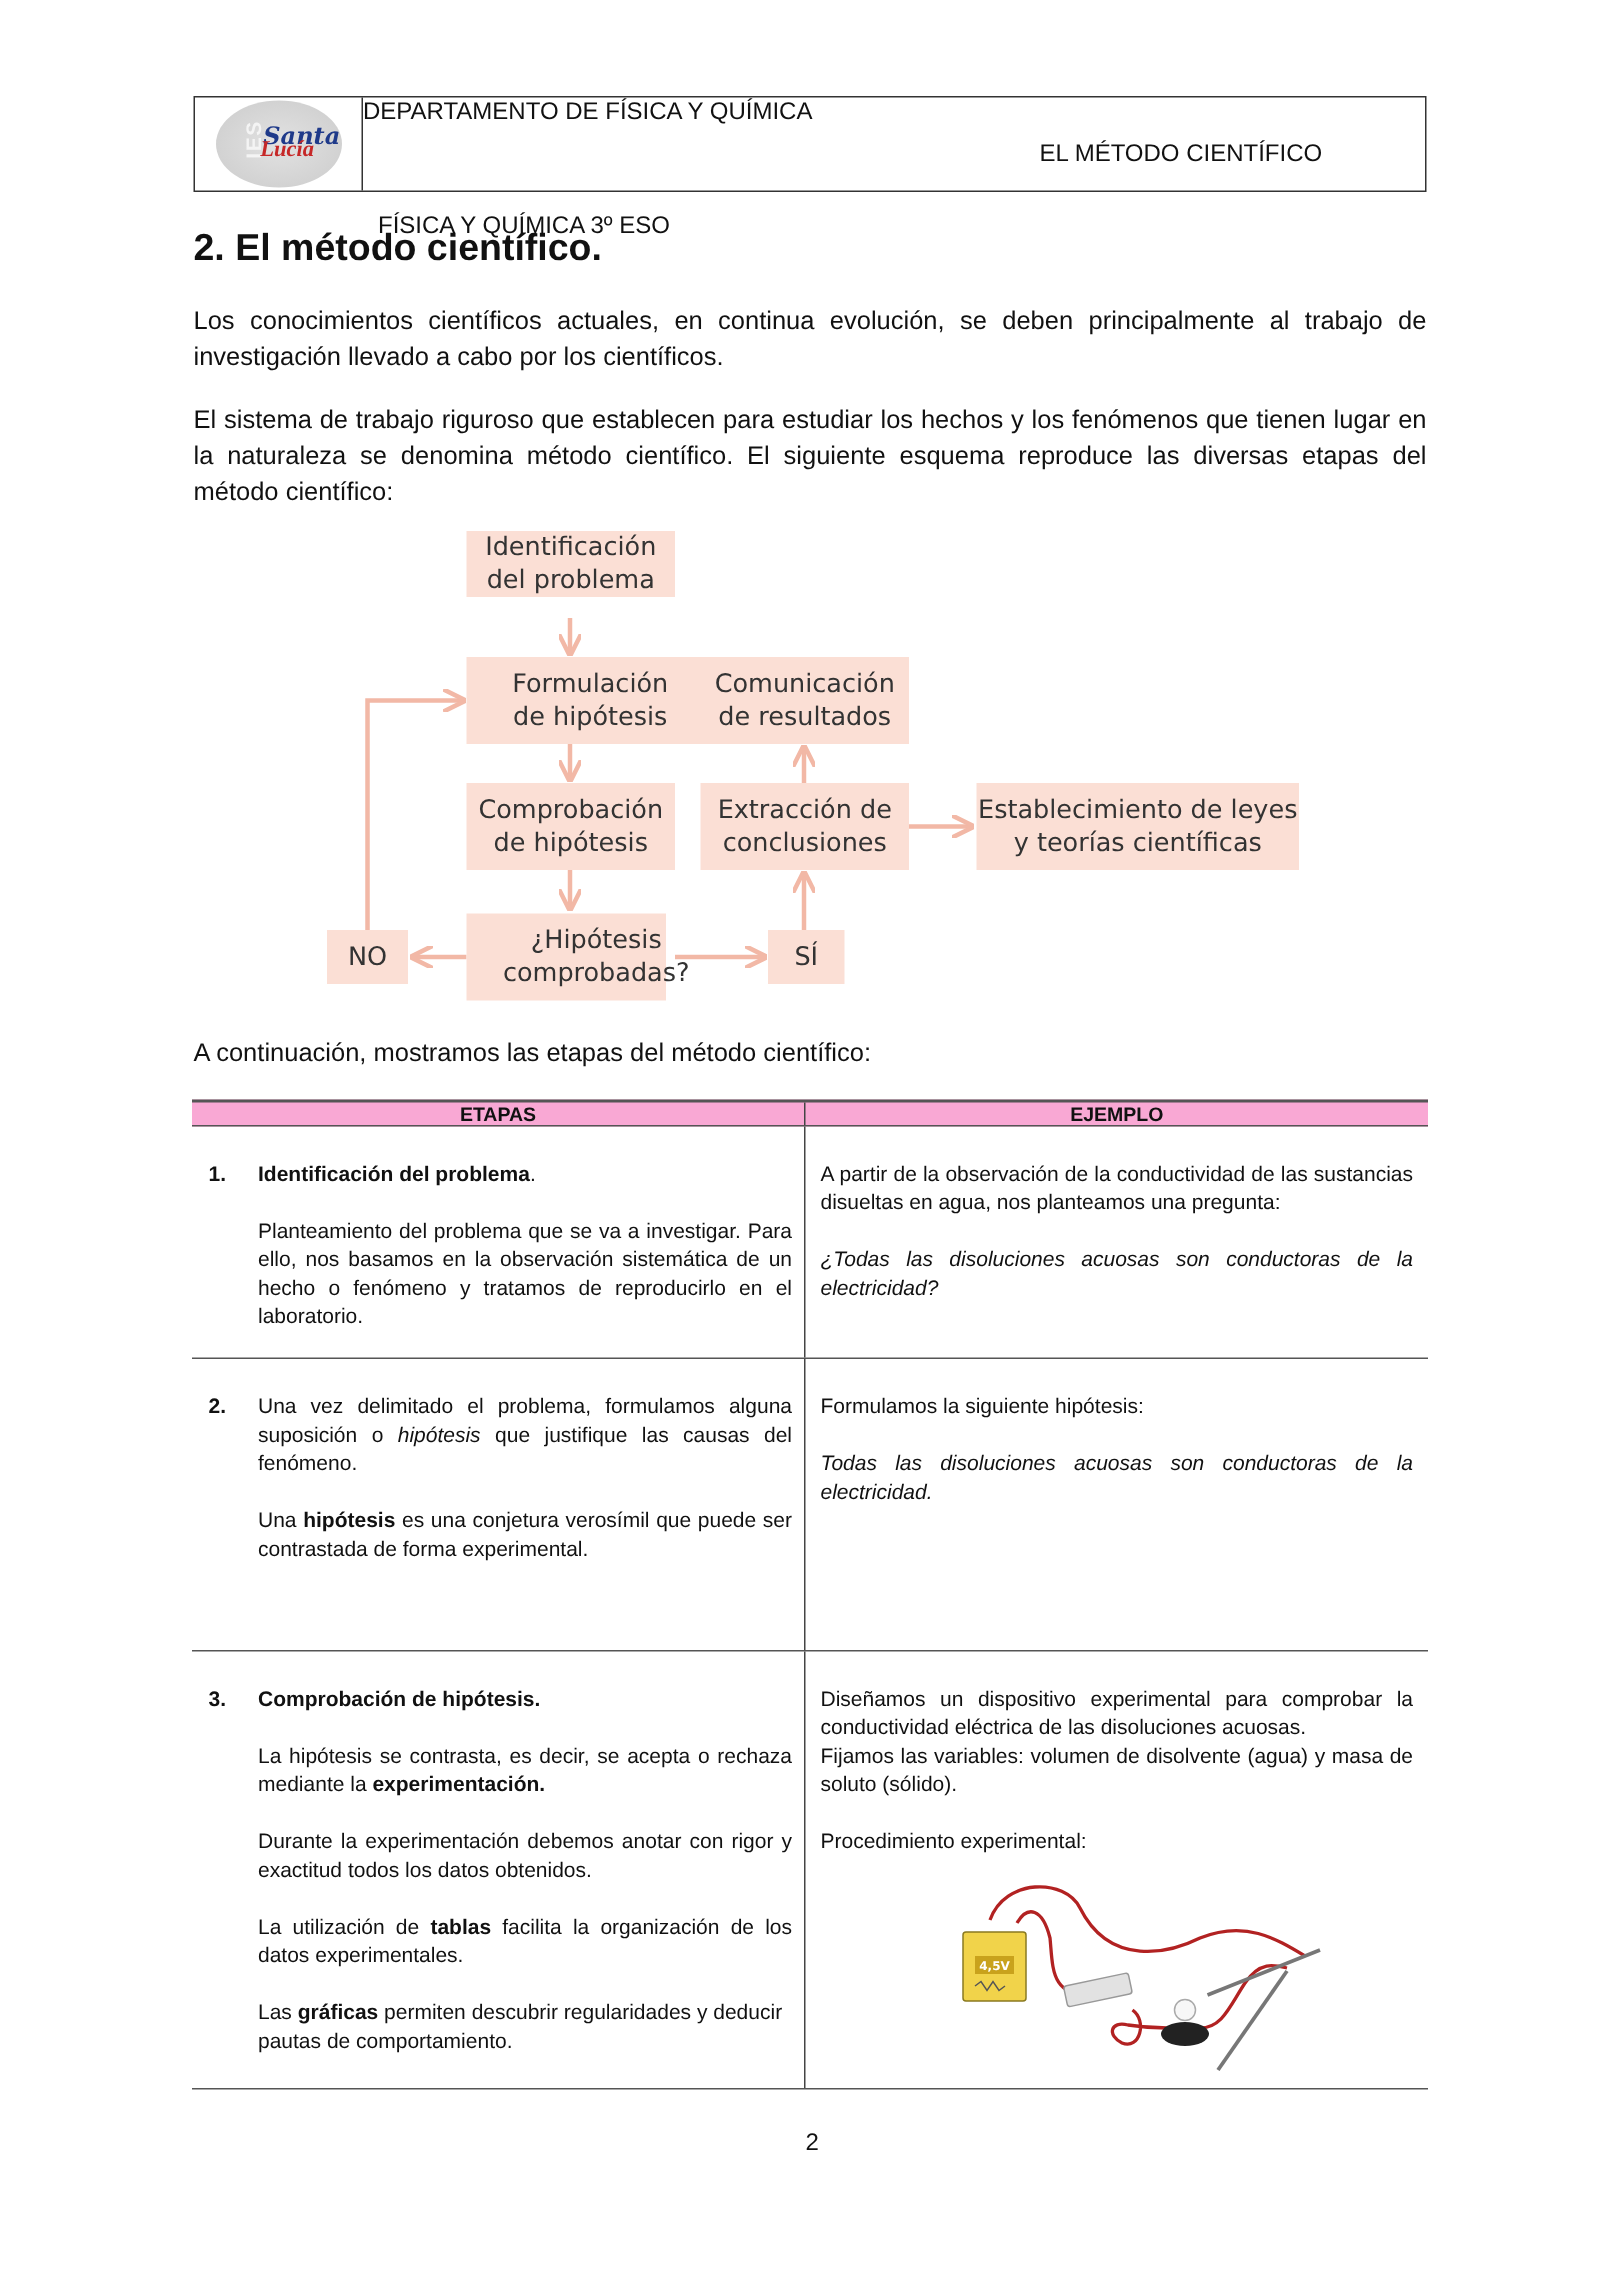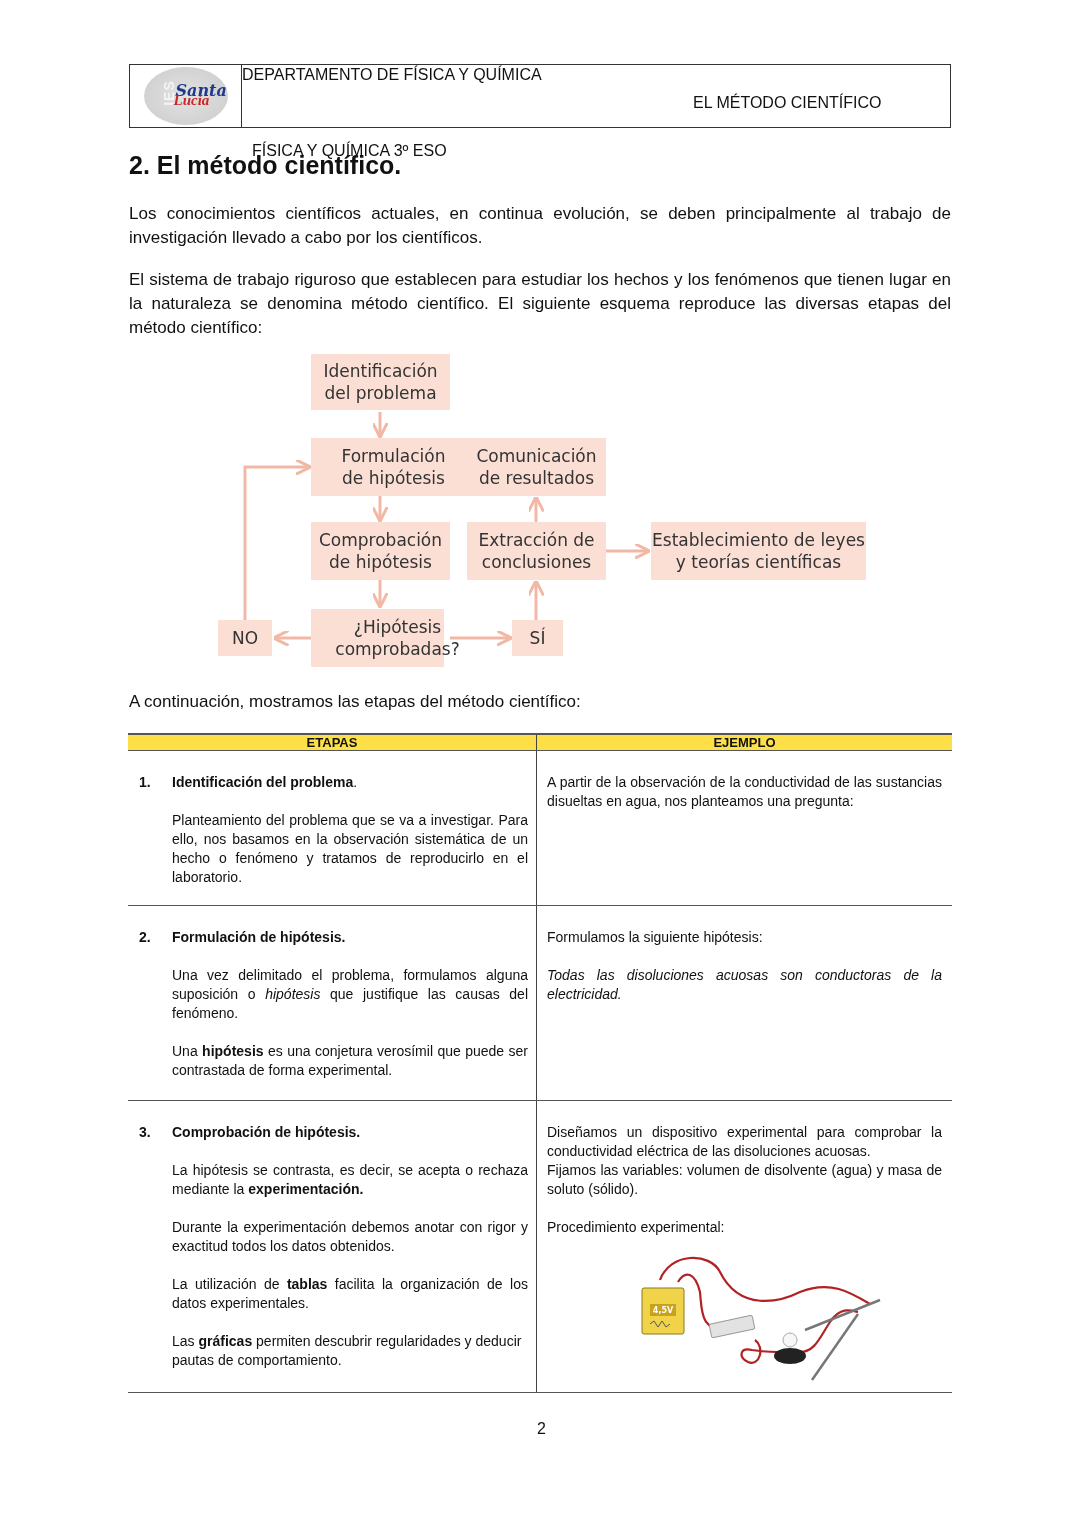--- a/index.html
+++ b/index.html
@@ -20,21 +20,21 @@
   h2.title { position: absolute; left: 129px; top: 151px; font-size: 25px; font-weight: bold; }
   p.para { position: absolute; left: 129px; width: 822px; font-size: 17px; line-height: 24px; text-align: justify; }
   #p1 { top: 202px; }
   #p2 { top: 268px; }
   #p3 { top: 690px; }
 
   .diagram { position: absolute; left: 0; top: 0; width: 1080px; height: 680px; pointer-events: none; }
   .node { position: absolute; background: #fbdfd5; color: #333; font-family: "DejaVu Sans", sans-serif; font-size: 17px; line-height: 22px; text-align: center; display: flex; align-items: center; justify-content: center; pointer-events: auto; }
 
   .table { position: absolute; left: 128px; top: 733px; width: 824px; }
-  .thead { display: flex; height: 18px; background: #fde047; border-top: 2px solid #555; border-bottom: 1px solid #555; font-size: 13px; font-weight: bold; }
+  .thead { display: flex; height: 18px; background: #f9a8d4; border-top: 2px solid #555; border-bottom: 1px solid #555; font-size: 13px; font-weight: bold; }
   .thead div { text-align: center; line-height: 15px; }
   .thead .c1 { width: 409px; border-right: 1px solid #444; }
   .thead .c2 { flex: 1; }
   .trow { display: flex; border-bottom: 1.5px solid #555; font-size: 14px; line-height: 19px; }
   .trow .c1 { width: 409px; border-right: 1px solid #444; position: relative; padding: 22px 8px 18px 44px; }
   .trow .c2 { flex: 1; padding: 22px 10px 18px 10px; }
   .trow .num { position: absolute; left: 11px; top: 22px; font-weight: bold; }
   .trow .stage-title { font-weight: bold; margin-bottom: 19px; }
   .trow p { text-align: justify; margin-bottom: 19px; }
   .trow p:last-child { margin-bottom: 0; }
@@ -76,21 +76,21 @@
     <line x1="380" y1="580" x2="380" y2="606" marker-end="url(#ah)"></line>
     <line x1="311" y1="638" x2="275" y2="638" marker-end="url(#ah)"></line>
     <line x1="450" y1="638" x2="510" y2="638" marker-end="url(#ah)"></line>
     <polyline points="245,620 245,467 309,467" marker-end="url(#ah)"></polyline>
     <line x1="536" y1="620" x2="536" y2="582" marker-end="url(#ah)"></line>
     <line x1="536" y1="522" x2="536" y2="498" marker-end="url(#ah)"></line>
     <line x1="606" y1="551" x2="648" y2="551" marker-end="url(#ah)"></line>
   </g>
 </svg>
 
-<div class="node" style="left:311px;top:354px;width:139px;height:56px;">
+<div class="node" style="left:311px;top:354px;width:139px;height:44px;">
     <span style="white-space:pre-line">Identificación
 del problema</span>
   </div>
 <div class="node" style="left:311px;top:438px;width:165px;height:58px;">
     <span style="white-space:pre-line">Formulación
 de hipótesis</span>
   </div>
 <div class="node" style="left:311px;top:522px;width:139px;height:58px;">
     <span style="white-space:pre-line">Comprobación
 de hipótesis</span>
@@ -127,27 +127,27 @@
   </div>
 
   <div class="trow" style="height:155px;">
     <div class="c1">
       <span class="num">1.</span>
       <div class="stage-title"><span>Identificación del problema</span><span style="font-weight:normal">.</span></div>
       <p>Planteamiento del problema que se va a investigar. Para ello, nos basamos en la observación sistemática de un hecho o fenómeno y tratamos de reproducirlo en el laboratorio.</p>
     </div>
     <div class="c2">
       <p>A partir de la observación de la conductividad de las sustancias disueltas en agua, nos planteamos una pregunta:</p>
+      <p class="i">¿Todas las disoluciones acuosas son conductoras de la electricidad?</p>
     </div>
   </div>
 
   <div class="trow" style="height:195px;">
     <div class="c1">
       <span class="num">2.</span>
-      <div class="stage-title">Formulación de hipótesis.</div>
       <p><span>Una vez delimitado el problema, formulamos alguna suposición o </span><span class="i">hipótesis</span><span> que justifique las causas del fenómeno.</span></p>
       <p><span>Una </span><span class="b">hipótesis</span><span> es una conjetura verosímil que puede ser contrastada de forma experimental.</span></p>
     </div>
     <div class="c2">
       <p>Formulamos la siguiente hipótesis:</p>
       <p class="i">Todas las disoluciones acuosas son conductoras de la electricidad.</p>
     </div>
   </div>
 
   <div class="trow" style="height:292px;">

